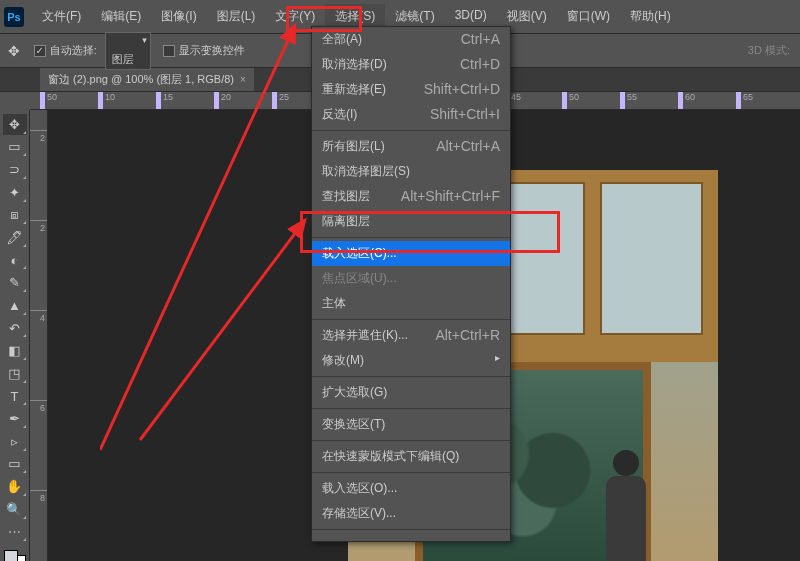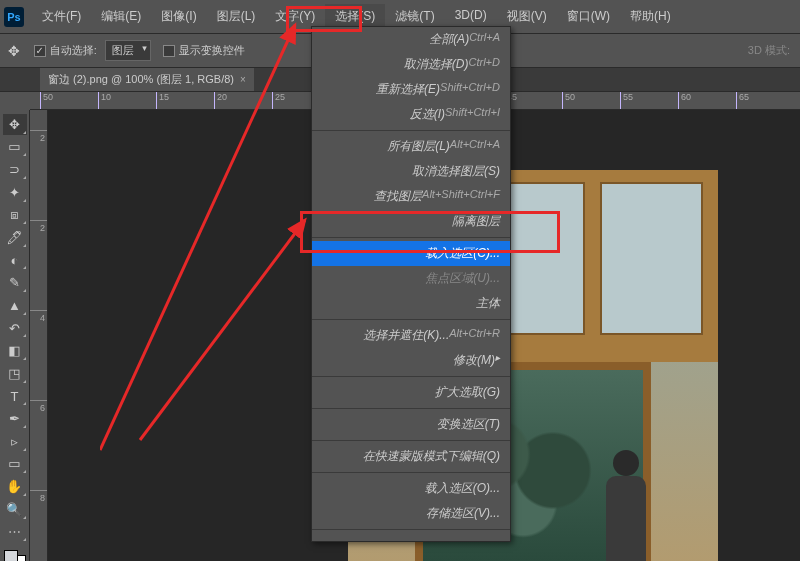--- a/index.html
+++ b/index.html
@@ -8,30 +8,30 @@
 .menubar { height: 34px; background: #535353; display: flex; align-items: center; padding-left: 4px; border-bottom: 1px solid #2a2a2a; }
 .ps-logo { width: 20px; height: 20px; background: #001e36; color: #31a8ff; font-size: 11px; font-weight: bold; display: flex; align-items: center; justify-content: center; border-radius: 3px; margin-right: 8px; }
 .menu-item { color: #ccc; font-size: 12px; padding: 4px 10px; cursor: pointer; }
 .menu-item.active { background: #4a4a4a; }
 
 .optionsbar { height: 34px; background: #535353; display: flex; align-items: center; padding-left: 8px; border-bottom: 1px solid #2a2a2a; font-size: 11px; color: #ccc; }
 .move-icon { font-size: 14px; margin-right: 10px; }
 .checkbox { width: 12px; height: 12px; border: 1px solid #888; margin: 0 4px; background: #3a3a3a; display: inline-block; vertical-align: middle; }
 .checkbox.checked::after { content: '✓'; color: #ccc; font-size: 10px; display: block; line-height: 10px; text-align: center; }
 .opt-text { margin-right: 8px; }
-.dropdown { background: #3a3a3a; border: 1px solid #666; padding: 2px 16px 2px 6px; margin-right: 8px; position: relative; }
+.dropdown { background: #3a3a3a; border: 1px solid #666; padding: 19px 16px 2px 6px; margin-right: 8px; position: relative; }
 .dropdown::after { content: '▾'; position: absolute; right: 3px; top: 2px; font-size: 9px; }
 .right-opts { margin-left: auto; padding-right: 10px; color: #888; }
 
 .tabbar { height: 24px; background: #3a3a3a; display: flex; align-items: center; padding-left: 40px; border-bottom: 1px solid #2a2a2a; }
 .tab { background: #535353; color: #ccc; font-size: 11px; padding: 4px 8px; display: flex; align-items: center; gap: 6px; }
 .tab-close { color: #aaa; font-size: 10px; cursor: pointer; }
 
 .ruler-h { height: 18px; background: #535353; border-bottom: 1px solid #2a2a2a; margin-left: 30px; position: relative; overflow: hidden; }
-.ruler-h .tick { position: absolute; top: 0; color: #aaa; font-size: 9px; border-left: 1px solid #c4b5fd; padding-left: 2px; height: 100%; }
+.ruler-h .tick { position: absolute; top: 0; color: #aaa; font-size: 9px; border-left: 5px solid #c4b5fd; padding-left: 2px; height: 100%; }
 
 .workspace { display: flex; height: calc(100% - 102px); }
 .toolbar { width: 30px; background: #535353; border-right: 1px solid #2a2a2a; display: flex; flex-direction: column; align-items: center; padding-top: 4px; gap: 2px; }
 .tool { width: 24px; height: 24px; color: #ccc; font-size: 13px; display: flex; align-items: center; justify-content: center; cursor: pointer; position: relative; }
 .tool.sel { background: #3a3a3a; }
 .tool-corner { position: absolute; bottom: 1px; right: 1px; width: 0; height: 0; border-left: 3px solid transparent; border-bottom: 3px solid #aaa; }
 .swatch { margin-top: 6px; position: relative; width: 22px; height: 22px; }
 .fg { position: absolute; width: 14px; height: 14px; background: #d4d7db; border: 1px solid #000; top: 0; left: 0; z-index: 2; }
 .bg { position: absolute; width: 14px; height: 14px; background: #fff; border: 1px solid #000; bottom: 0; right: 0; }
 
@@ -45,26 +45,26 @@
 .p1 { left: 4%; top: 6%; width: 28%; height: 80%; }
 .p2 { left: 36%; top: 6%; width: 28%; height: 80%; }
 .p3 { left: 68%; top: 6%; width: 28%; height: 80%; }
 .door-frame { position: absolute; top: 48%; left: 18%; width: 64%; height: 52%; border: 8px solid #8a5e2a; background: linear-gradient(180deg, #4a6b5c, #2a4a3c); }
 .foliage { position: absolute; top: 10%; left: 5%; width: 90%; height: 85%; background: radial-gradient(circle at 30% 40%, #3d5a4a 20%, transparent 22%), radial-gradient(circle at 60% 50%, #2f4a3c 25%, transparent 27%), radial-gradient(circle at 45% 70%, #4a6b5c 20%, transparent 22%); }
 .person { position: absolute; bottom: 0; right: 18%; width: 50px; height: 120px; }
 .head { width: 26px; height: 26px; background: #2a2a2a; border-radius: 50%; margin: 0 auto; }
 .body { width: 40px; height: 90px; background: #3a3a3a; margin: 0 auto; border-radius: 10px 10px 0 0; }
 
 .dropdown-menu { position: absolute; top: 26px; left: 311px; width: 200px; background: #535353; border: 1px solid #2a2a2a; box-shadow: 2px 2px 6px rgba(0,0,0,0.5); z-index: 100; font-size: 12px; color: #ccc; }
-.dm-item { padding: 4px 10px; display: flex; justify-content: flex-end; cursor: pointer; font-style: italic; }
+.dm-item { padding: 4px 10px; display: flex; justify-content: space-between; cursor: pointer; }
 .dm-item.highlighted { background: #1473e6; color: #fff; }
 .dm-item.disabled { color: #888; cursor: default; }
 .dm-sep { height: 1px; background: #3a3a3a; margin: 3px 0; }
 .dm-sub::after { content: '▸'; font-size: 10px; }
-.dm-shortcut { color: #aaa; font-size: 11px; }
+.dm-shortcut { color: #aaa; font-size: 14px; }
 
 .anno-box-menu { position: absolute; top: 6px; left: 286px; width: 76px; height: 26px; border: 3px solid #e62828; z-index: 200; pointer-events: none; }
 .anno-box-item { position: absolute; top: 211px; left: 300px; width: 260px; height: 42px; border: 3px solid #e62828; z-index: 200; pointer-events: none; }
 .arrow-svg { position: absolute; z-index: 199; pointer-events: none; }
 </style>
 </head>
 <body>
 
 <div class="menubar">
   <div class="ps-logo">Ps</div>

